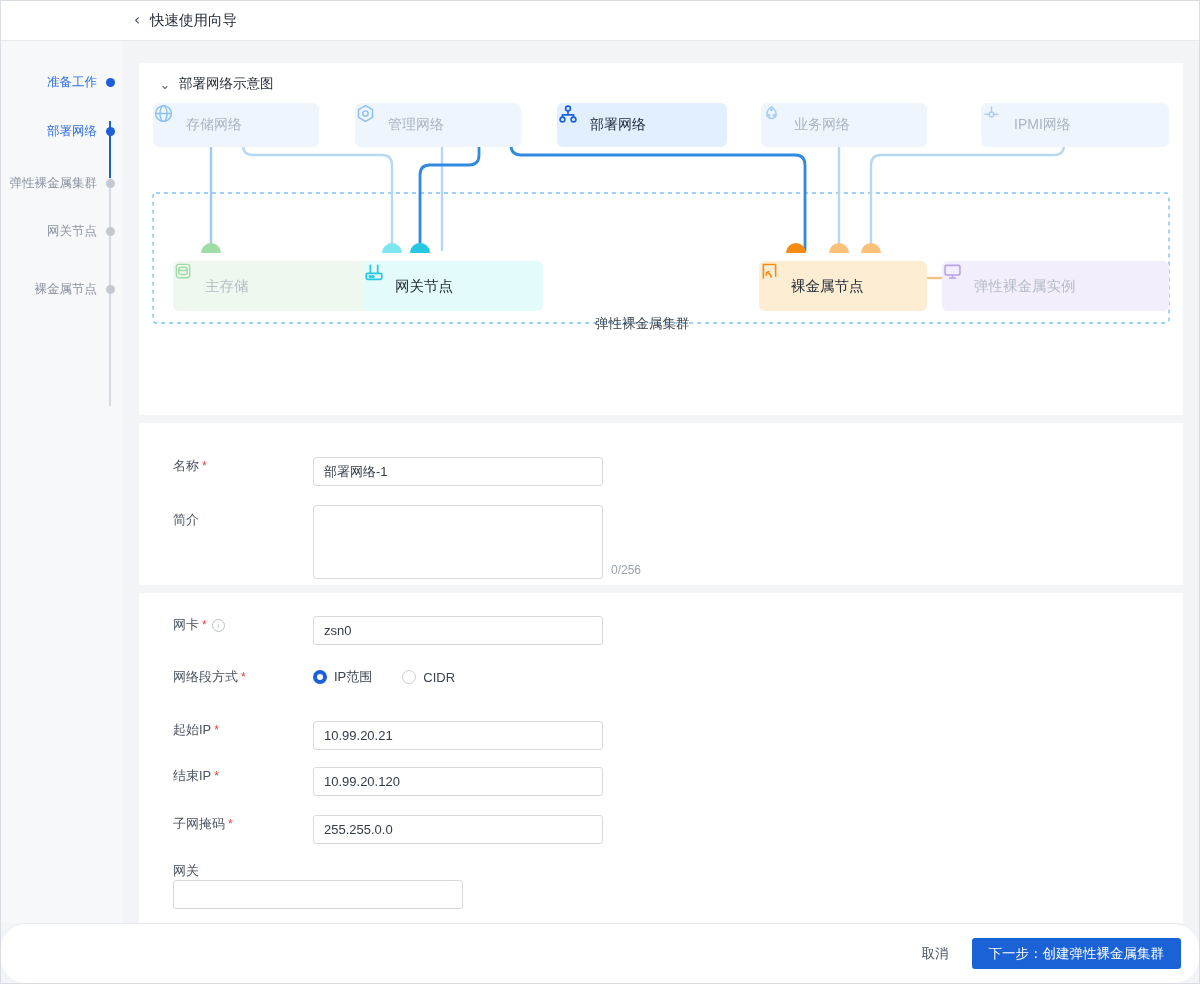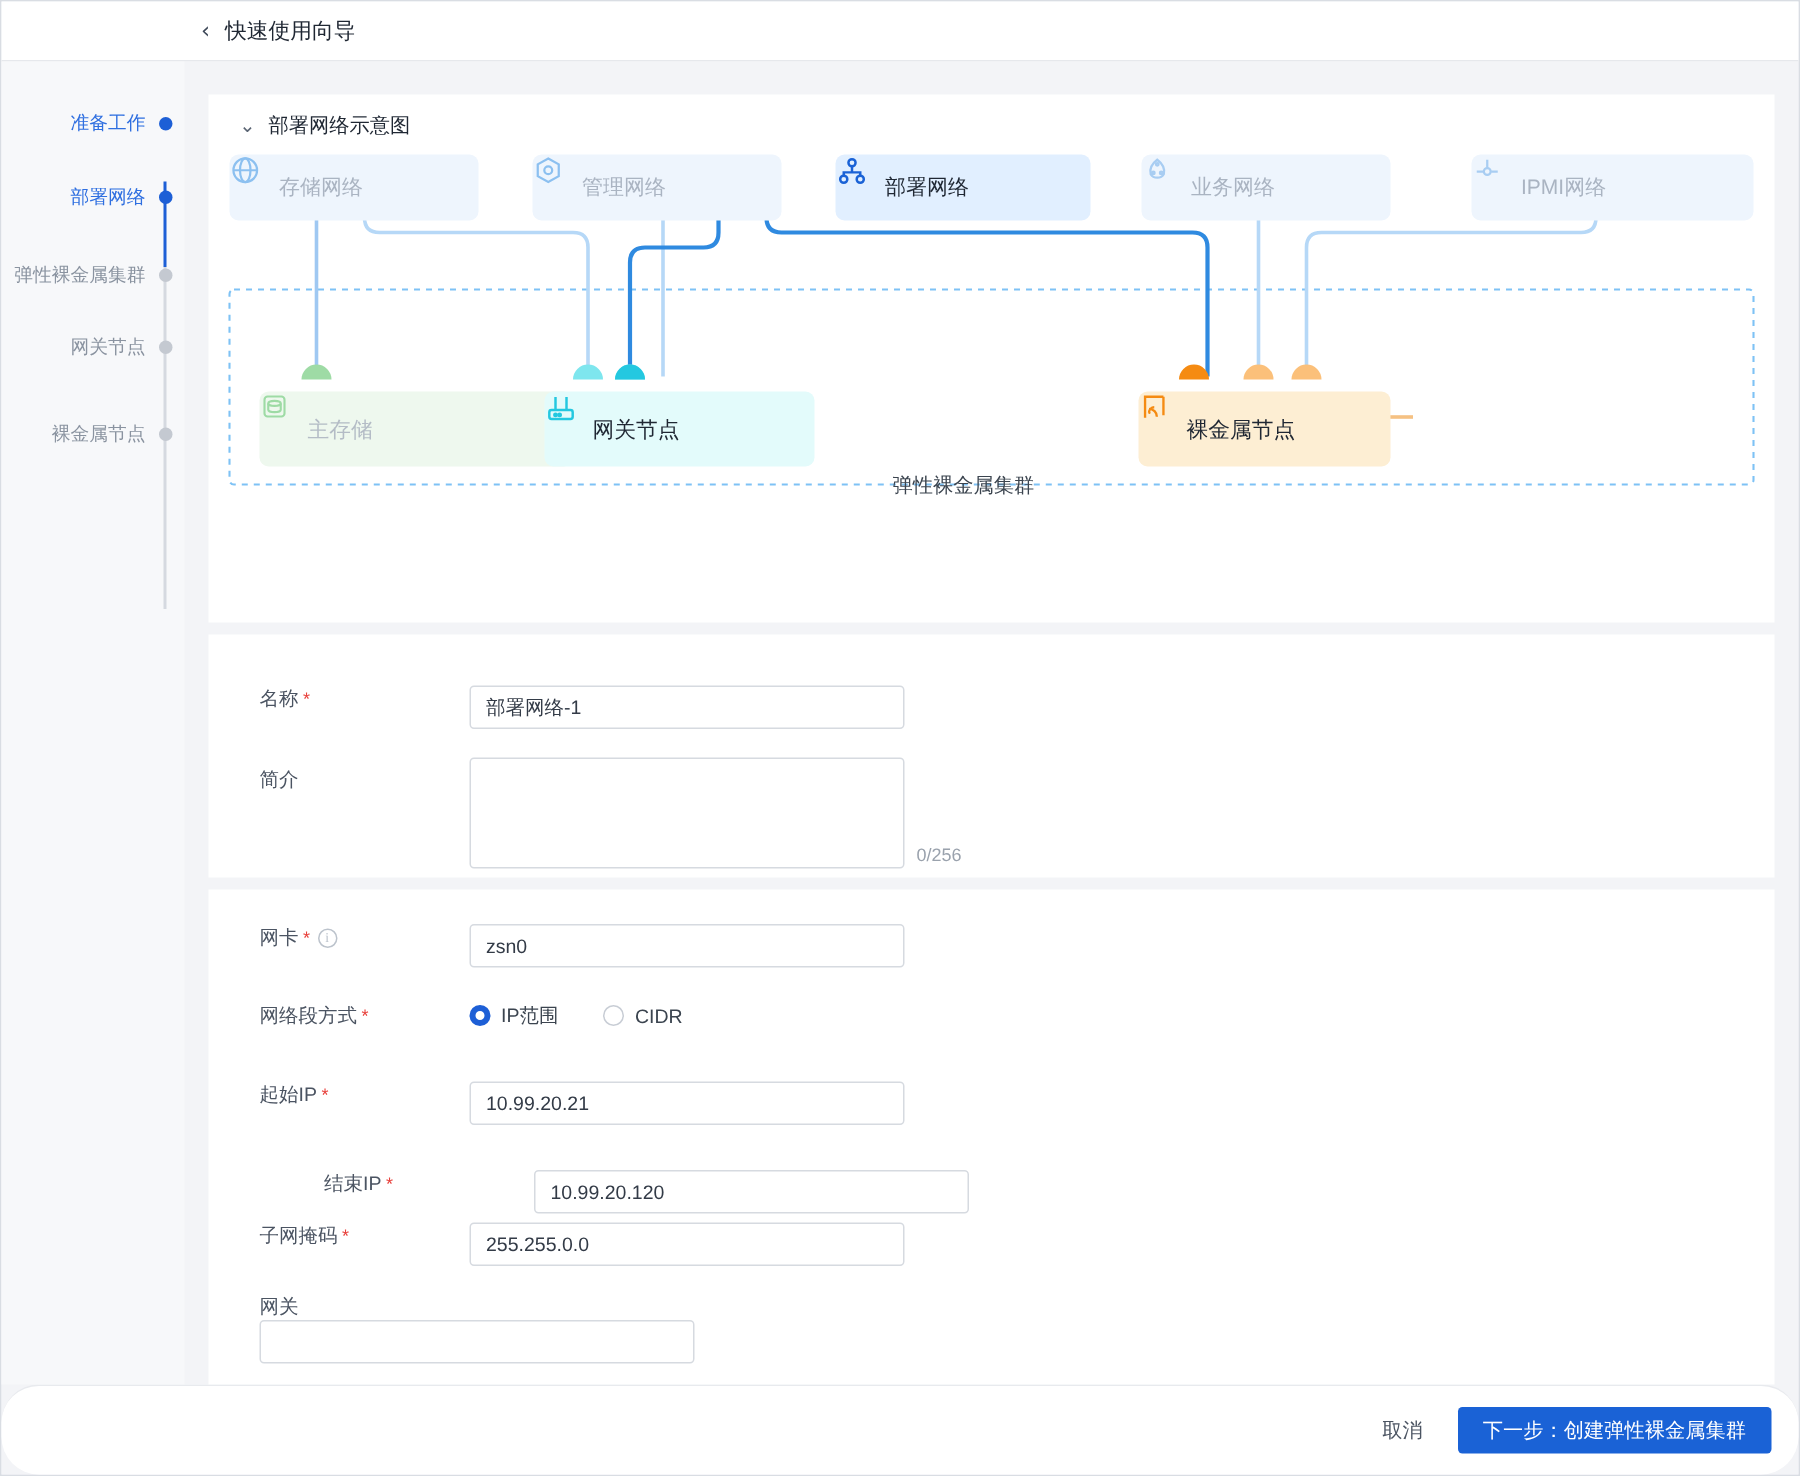--- a/index.html
+++ b/index.html
@@ -375,20 +375,28 @@
             <path d="M19 4 H5 V20"></path>
               <path d="M19 4 V18"></path>
             <path d="M8 16 a4 4 0 0 1 4 -4"></path>
               <path d="M8 12.5 a7.5 7.5 0 0 1 7.5 7.5" opacity="0"></path>
             <circle cx="8.3" cy="16.2" r="0.9" fill="#f58b12" stroke="none"></circle>
             <path d="M8 13.2 a6 6 0 0 1 6 6" stroke="#f58b12"></path>
           </svg>
           <span class="label">裸金属节点</span>
         </div>
 
+        <div class="node-card inst" style="left:803px; top:158px; width:227px;">
+          <svg width="21" height="21" viewBox="0 0 24 24" fill="none" stroke="#b9a0e8" stroke-width="1.8">
+            <rect x="3.5" y="5" width="17" height="11" rx="1.6"></rect>
+              <line x1="12" y1="16" x2="12" y2="19"></line>
+            <line x1="8" y1="19.5" x2="16" y2="19.5"></line>
+          </svg>
+          <span class="label">弹性裸金属实例</span>
+        </div>
 
         <div class="cluster-label" style="left:456px; top:212px;">弹性裸金属集群</div>
       </div>
     </div>
 
     <div class="panel" id="panel-basic">
       <div class="field" style="left:34px; top:34px;">
         <span class="field-label" style="width:140px;">
           <span>名称</span>
             <span class="req">*</span>
@@ -433,21 +441,21 @@
       </div>
 
       <div class="field" style="left:34px; top:128px;">
         <span class="field-label" style="width:140px;">
           <span>起始IP</span>
             <span class="req">*</span>
         </span>
         <input class="txt" style="width: 290px;" value="10.99.20.21">
       </div>
 
-      <div class="field" style="left:34px; top:187px;margin-left:43px;">
+      <div class="field" style="left:34px; top:174px;">
         <span class="field-label" style="width:140px;">
           <span>结束IP</span>
             <span class="req">*</span>
         </span>
         <input class="txt" style="width: 290px;" value="10.99.20.120">
       </div>
 
       <div class="field" style="left:34px; top:222px;">
         <span class="field-label" style="width:140px;">
           <span>子网掩码</span>

